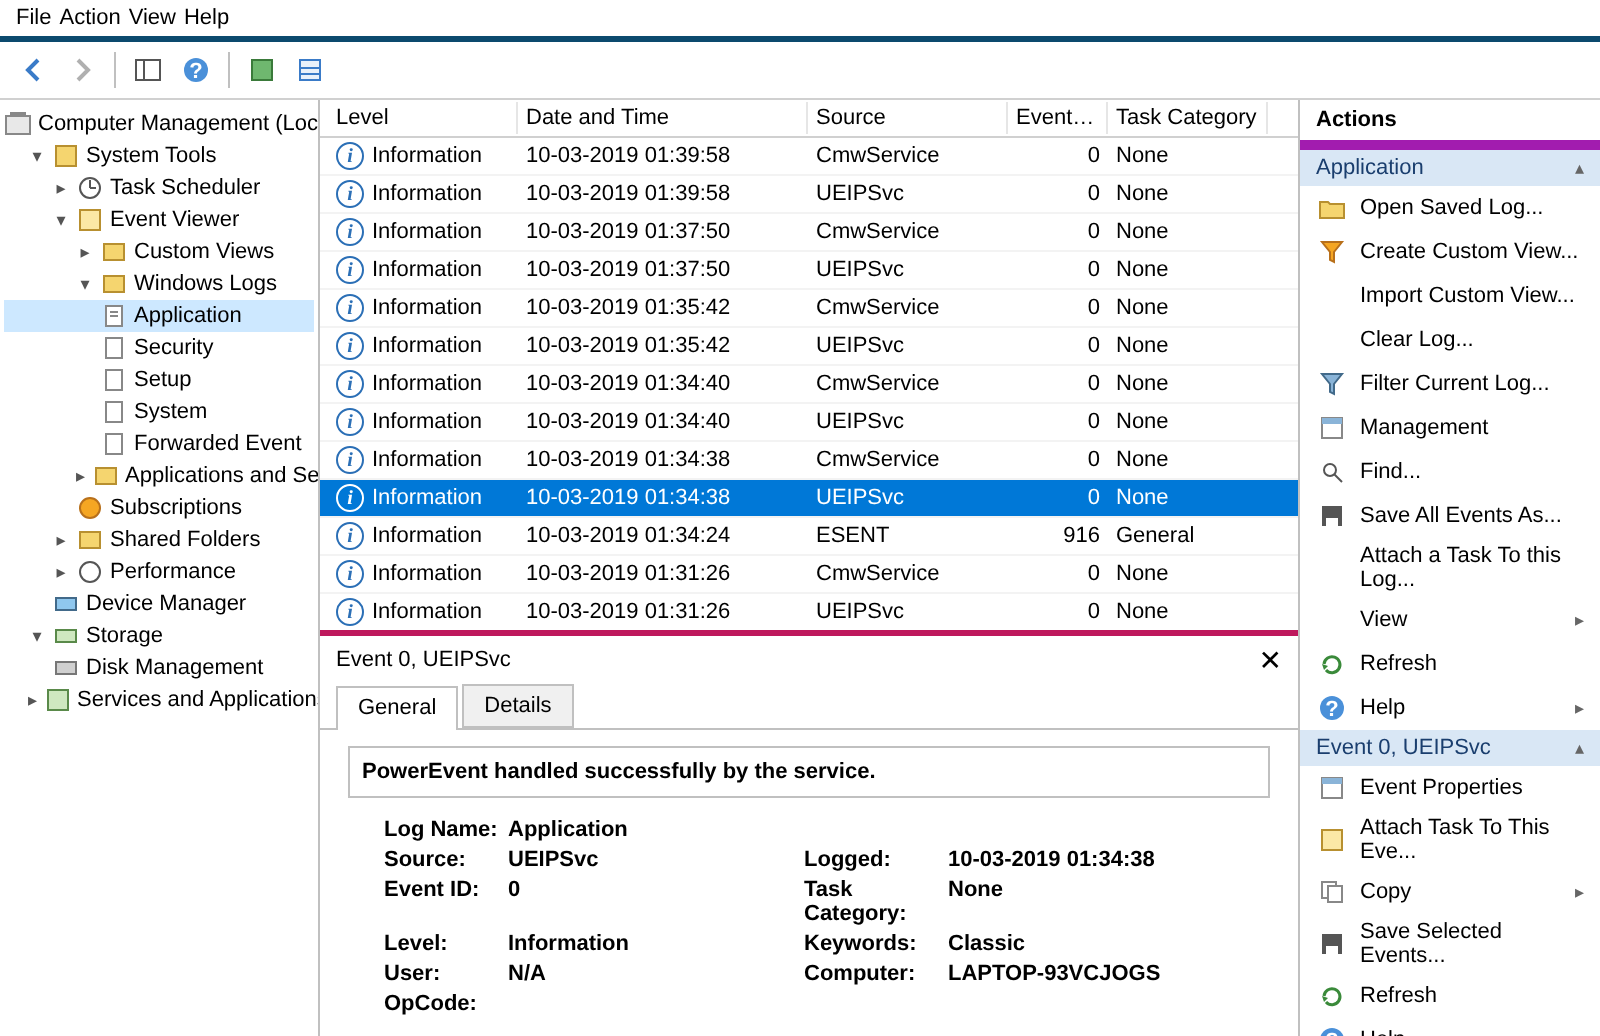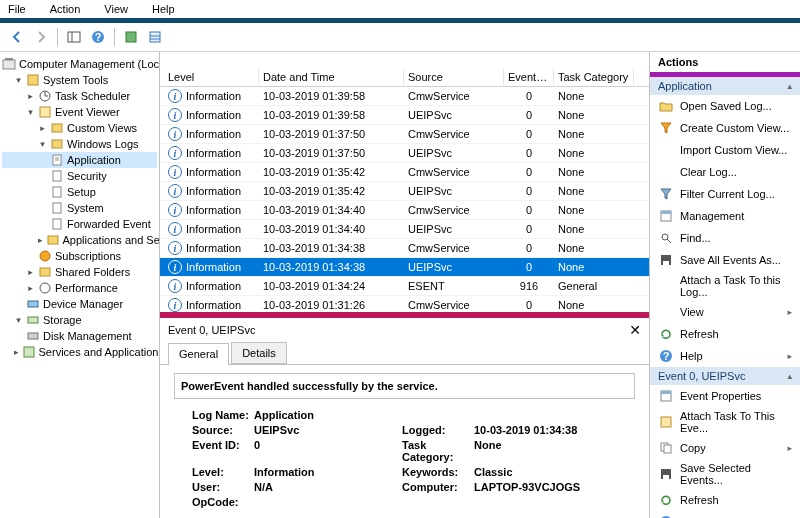--- a/index.html
+++ b/index.html
@@ -1,40 +1,40 @@
 <!DOCTYPE html>
 <html><head>
 <meta charset="utf-8">
 <style>
 * { margin: 0; padding: 0; box-sizing: border-box; font-family: 'Segoe UI', Tahoma, sans-serif; font-size: 11px; }
 body { background: #fff; width: 800px; height: 518px; overflow: hidden; display: flex; flex-direction: column; }
-.menubar { display: flex; gap: 24px; padding: 3px 8px; border-bottom: 5px solid #0c4a6e; background: #fff; align-items: flex-end; }
+.menubar { display: flex; gap: 4px; padding: 3px 8px; border-bottom: 3px solid #0c4a6e; background: #fff; align-items: flex-end; }
 .menubar span { cursor: default; }
 .toolbar { display: flex; gap: 2px; padding: 3px 6px; border-bottom: 1px solid #d0d0d0; }
 .tbtn { width: 22px; height: 22px; display: flex; align-items: center; justify-content: center; border: 1px solid transparent; }
 .tbsep { width: 1px; background: #c0c0c0; margin: 2px 3px; }
 .main { flex: 1; display: flex; overflow: hidden; }
 .tree { width: 160px; border-right: 1px solid #c0c0c0; padding: 4px 2px; overflow: hidden; background: #fff; }
 .tree-row { display: flex; align-items: center; gap: 3px; padding: 1px 2px; white-space: nowrap; cursor: default; }
 .tree-row.selected { background: #cde8ff; }
 .ind0 { padding-left: 0; } .ind1 { padding-left: 12px; } .ind2 { padding-left: 24px; } .ind3 { padding-left: 36px; } .ind4 { padding-left: 48px; }
 .twisty { width: 9px; height: 9px; display: inline-flex; align-items: center; justify-content: center; font-size: 9px; color: #555; }
 .ticon { width: 14px; height: 14px; display: inline-block; }
 .center { flex: 1; display: flex; flex-direction: column; border-right: 1px solid #c0c0c0; overflow: hidden; }
-.events { flex: 1; overflow-y: auto; overflow-x: hidden; border-bottom: 6px solid #be185d; margin-top: 16px; }
+.events { flex: 1; overflow-y: auto; overflow-x: hidden; border-bottom: 3px solid #be185d; }
 .ev-head, .ev-row { display: flex; align-items: center; padding: 1px 4px; }
 .ev-head { position: sticky; top: 0; background: #fff; border-bottom: 1px solid #d0d0d0; font-weight: normal; color: #000; }
 .ev-head .col { border-right: 1px solid #e6e6e6; padding: 2px 4px; }
 .ev-row { border-bottom: 1px solid #f3f3f3; }
 .ev-row.selected { background: #0078d7; color: #fff; }
 .col { overflow: hidden; text-overflow: ellipsis; white-space: nowrap; padding: 1px 4px; }
 .c-lvl { width: 95px; display: flex; align-items: center; gap: 4px; }
 .c-dt { width: 145px; }
 .c-src { width: 100px; }
-.c-eid { width: 50px; text-align: center; }
+.c-eid { width: 50px; text-align: right; }
 .c-tc { width: 80px; }
 .info-icon { width: 14px; height: 14px; border-radius: 50%; border: 1.5px solid #2b6fb6; color: #2b6fb6; display: inline-flex; align-items: center; justify-content: center; font-style: italic; font-weight: bold; font-family: Georgia, serif; font-size: 10px; flex-shrink: 0; }
 .ev-row.selected .info-icon { border-color: #fff; color: #fff; }
 .detail { height: 200px; display: flex; flex-direction: column; background: #fff; }
 .detail-title { display: flex; justify-content: space-between; align-items: center; padding: 4px 8px; }
 .close-x { font-family: Arial; font-size: 14px; cursor: default; }
 .tabs { display: flex; gap: 2px; padding: 0 8px; border-bottom: 1px solid #c0c0c0; }
 .tab { padding: 4px 10px; border: 1px solid #c0c0c0; border-bottom: none; background: #fff; position: relative; top: 1px; }
 .tab.inactive { background: #f0f0f0; top: 0; border-bottom: 1px solid #c0c0c0; }
 .detail-body { flex: 1; padding: 8px 14px; overflow: hidden; font-weight: bold; }

